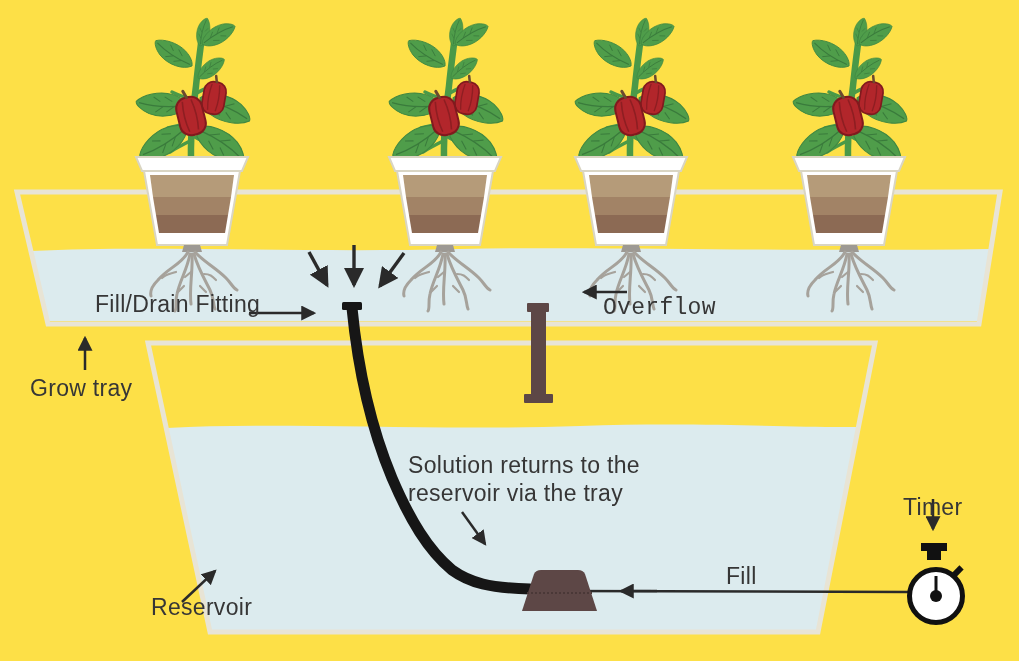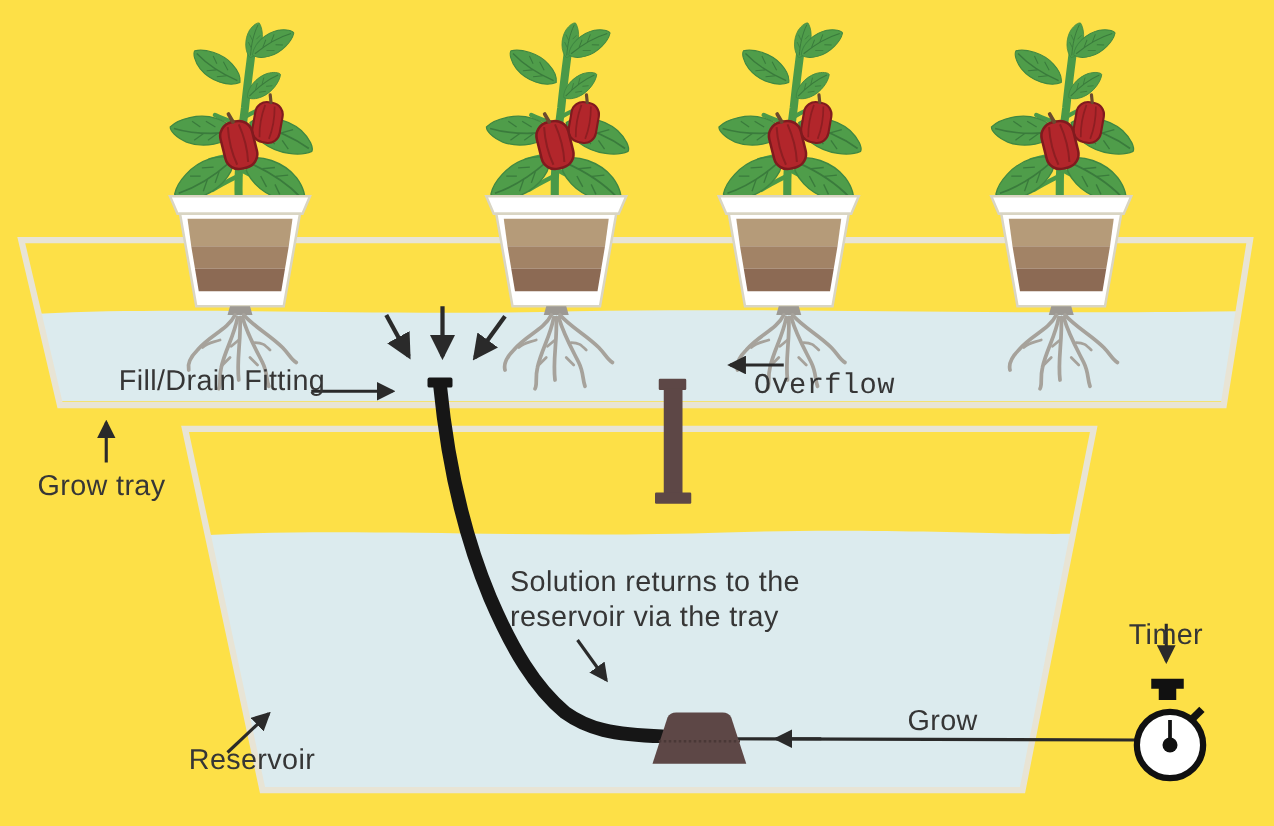--- a/index.html
+++ b/index.html
@@ -132,15 +132,15 @@
 </svg>
 
   <span class="lbl" id="lbl-fill-drain">Fill/Drain Fitting</span>
   <span class="lbl" id="lbl-overflow">Overflow</span>
   <span class="lbl" id="lbl-grow-tray">Grow tray</span>
   <span class="lbl" id="lbl-solution">
     <span>Solution returns to the</span><br>
     <span>reservoir via the tray</span>
   </span>
   <span class="lbl" id="lbl-reservoir">Reservoir</span>
-  <span class="lbl" id="lbl-pump">Grow</span>
+  <span class="lbl" id="lbl-pump">Fill</span>
   <span class="lbl" id="lbl-timer">Timer</span>
 </div>
 
 </body></html>

